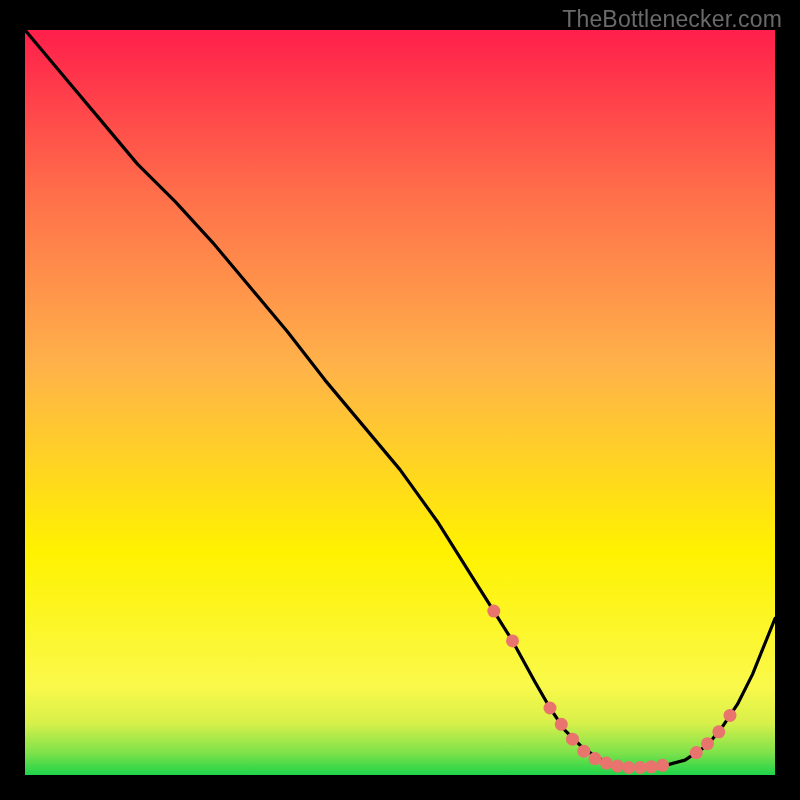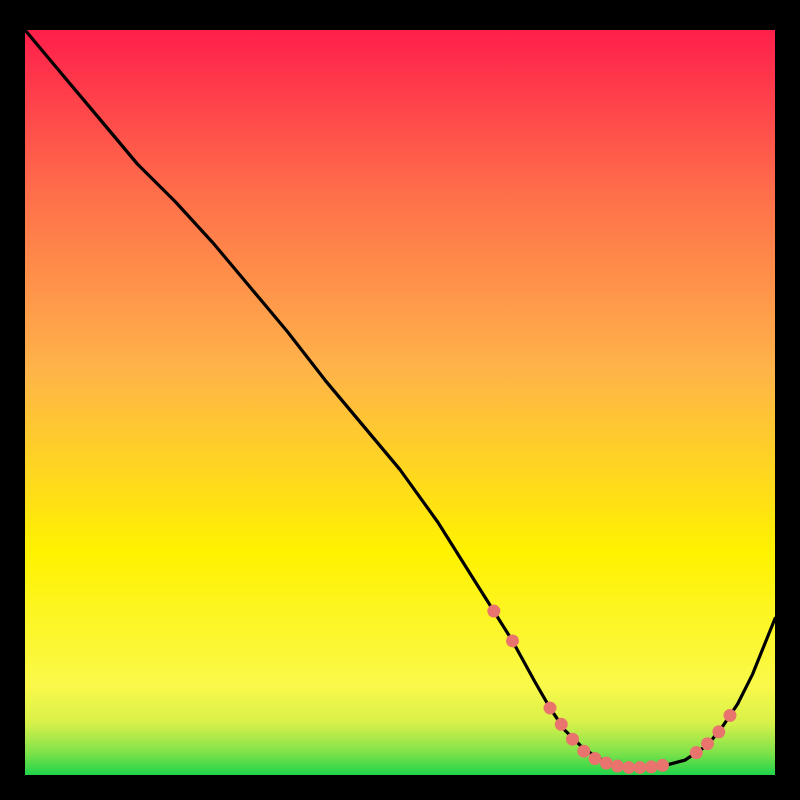--- a/index.html
+++ b/index.html
@@ -36,20 +36,21 @@
   svg {
     display: block;
     width: 750px;
     height: 745px;
   }
 </style>
 </head>
 <body>
 
 <div class="frame">
+  <div class="watermark">TheBottlenecker.com</div>
 
   <div class="plot-wrap">
     <svg viewBox="0 0 750 745">
       <defs>
         <linearGradient id="bg-grad" x1="0" y1="1" x2="0" y2="0">
           <stop id="g0" offset="0%" stop-color="#1fd34a"></stop>
           <stop id="g1" offset="3%" stop-color="#7fe24a"></stop>
           <stop id="g2" offset="7%" stop-color="#d8f04a"></stop>
           <stop id="g3" offset="12%" stop-color="#faf94a"></stop>
           <stop id="g4" offset="30%" stop-color="#fff200"></stop>

